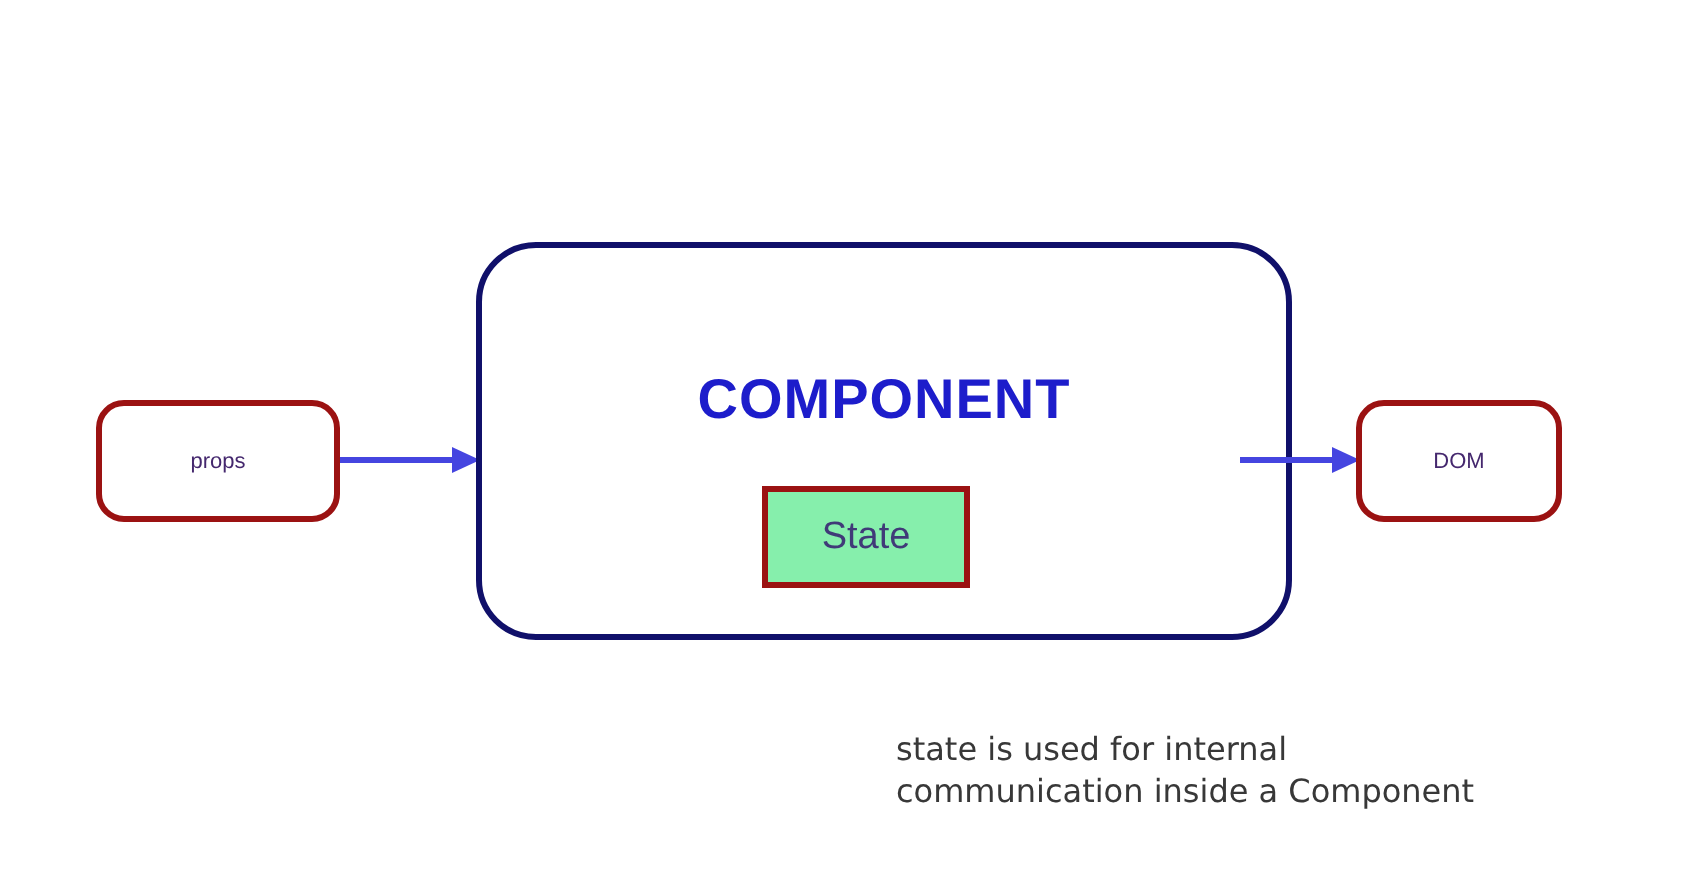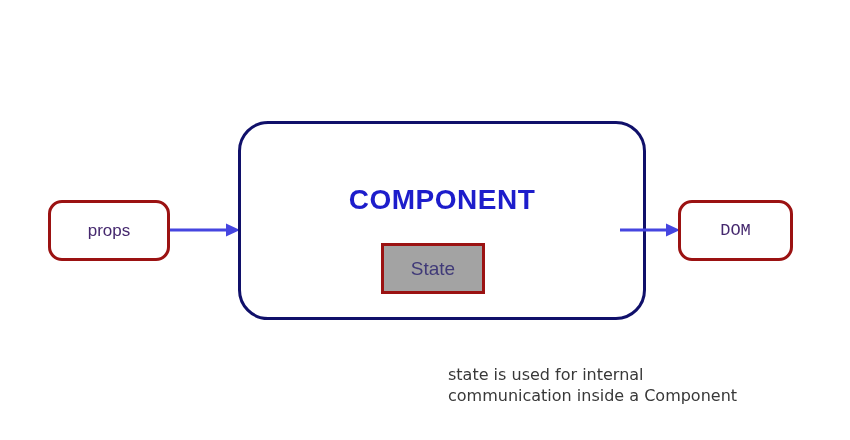--- a/index.html
+++ b/index.html
@@ -16,24 +16,24 @@
     position: absolute;
     display: flex;
     align-items: center;
     justify-content: center;
     background: #ffffff;
   }
   .red-box {
     border: 3px solid #9b1212;
     border-radius: 14px;
     color: #45286e;
-    font-size: 17px;
+    font-size: 11px;
   }
   .props-box  { left: 48px;  top: 200px; width: 122px; height: 61px; }
-  .dom-box    { left: 678px; top: 200px; width: 115px; height: 61px; font-family: Liberation Mono, monospace; }
+  .dom-box    { left: 678px; top: 200px; width: 103px; height: 61px; }
   .component-box {
     left: 238px; top: 121px; width: 408px; height: 199px;
     border: 3px solid #10106a;
     border-radius: 30px;
   }
   .component-label {
     position: absolute;
     left: 0; right: 0;
     top: 60px;
     text-align: center;
@@ -45,21 +45,21 @@
   .state-box {
     position: absolute;
     left: 140px; top: 119px; width: 104px; height: 51px;
     border: 3px solid #9b1212;
     border-radius: 0;
     display: flex;
     align-items: center;
     justify-content: center;
     color: #403a78;
     font-size: 19px;
-    background: #a3a3a3;
+    background: #86efac;
   }
   .arrow-svg { position: absolute; top: 220px; height: 20px; }
   .arrow-1 { left: 168px; width: 74px; }
   .arrow-2 { left: 618px; width: 64px; }
   .caption {
     position: absolute;
     left: 448px;
     top: 352px;
     font-family: "DejaVu Sans", sans-serif;
     font-size: 16px;

